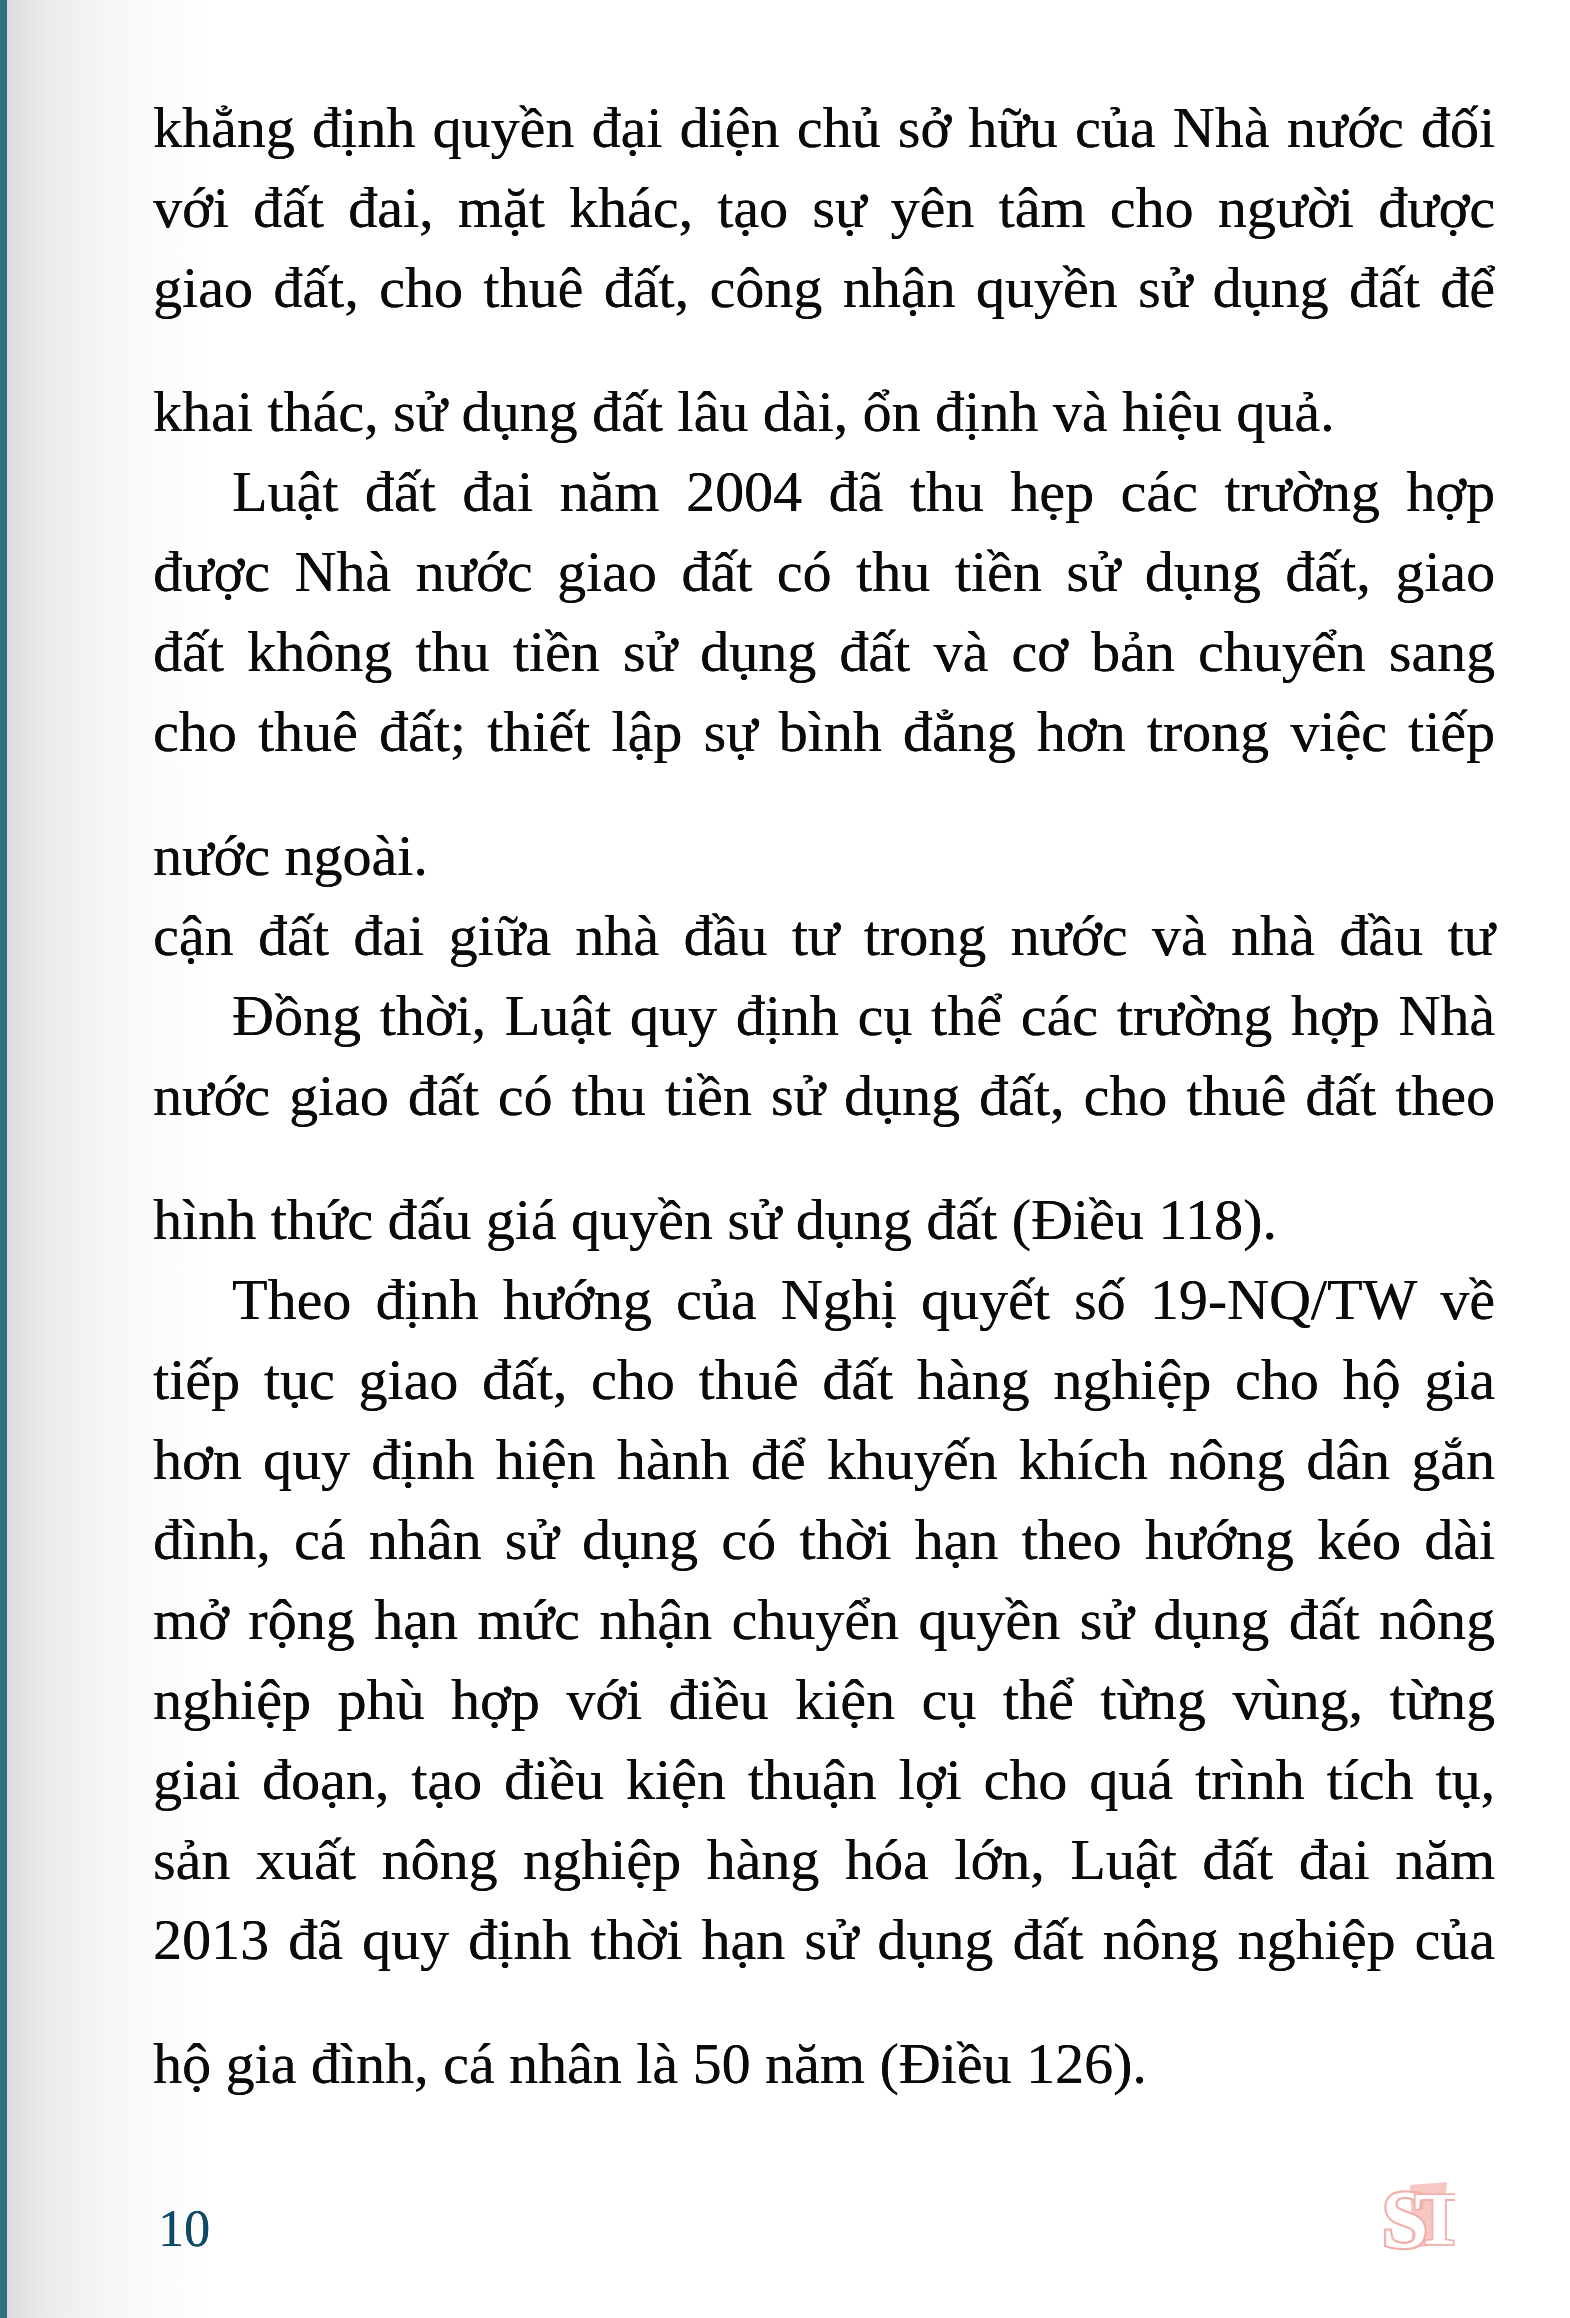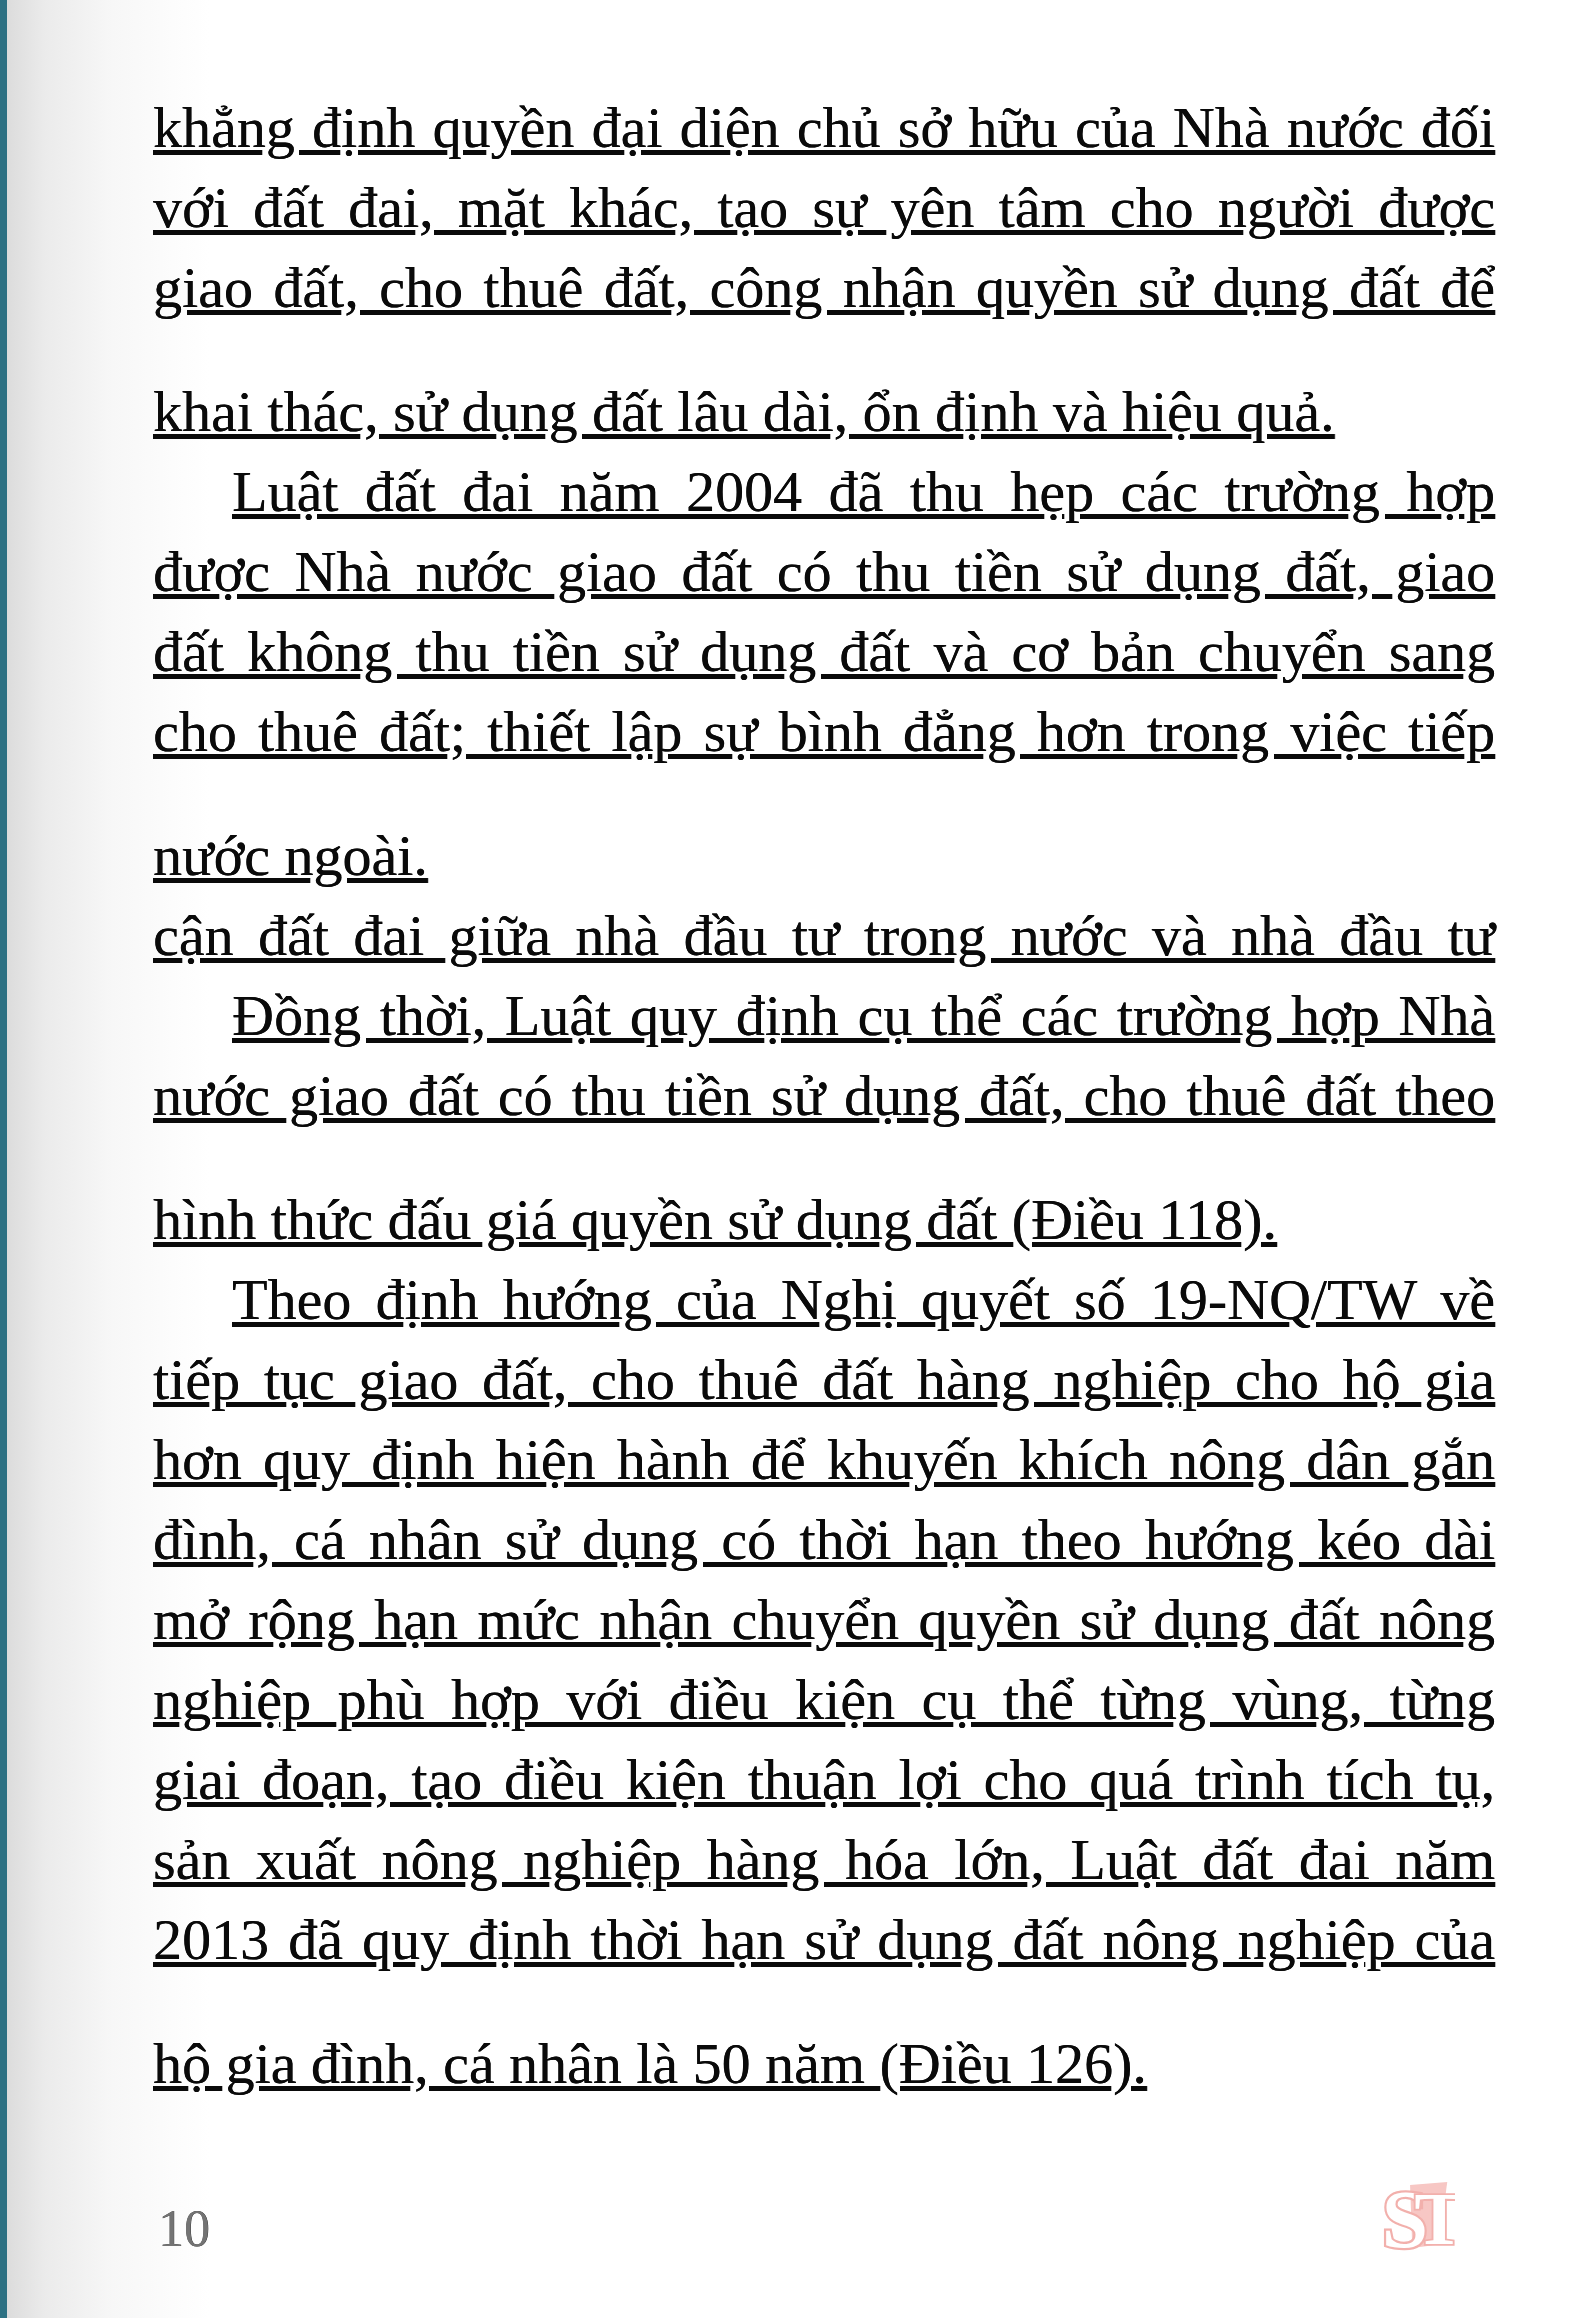--- a/index.html
+++ b/index.html
@@ -31,42 +31,41 @@
   }
   .text-block {
     position: absolute;
     left: 153px;
     top: 88px;
     width: 1342px;
     font-size: 58px;
     line-height: 80px;
     color: #0a0a0a;
     text-shadow: 0.3px 0 0 #0a0a0a;
-    text-decoration: underline;
   }
   .para { margin: 0; padding: 0; }
   .line {
     display: block;
     text-align: justify;
     text-align-last: justify;
   }
   .line.last {
     text-align-last: left;
     margin-top: 44px;
   }
   .line.indent {
     text-indent: 79px;
   }
   .page-number {
     position: absolute;
     left: 158px;
     top: 2203px;
     font-size: 52px;
     line-height: 52px;
-    color: #737373;
+    color: #0c4a6e;
     text-shadow: 0.3px 0 0 #141414;
   }
   .publisher-logo {
     position: absolute;
     left: 1380px;
     top: 2173px;
     width: 75px;
     height: 87px;
   }
   .publisher-logo svg { display: block; }

